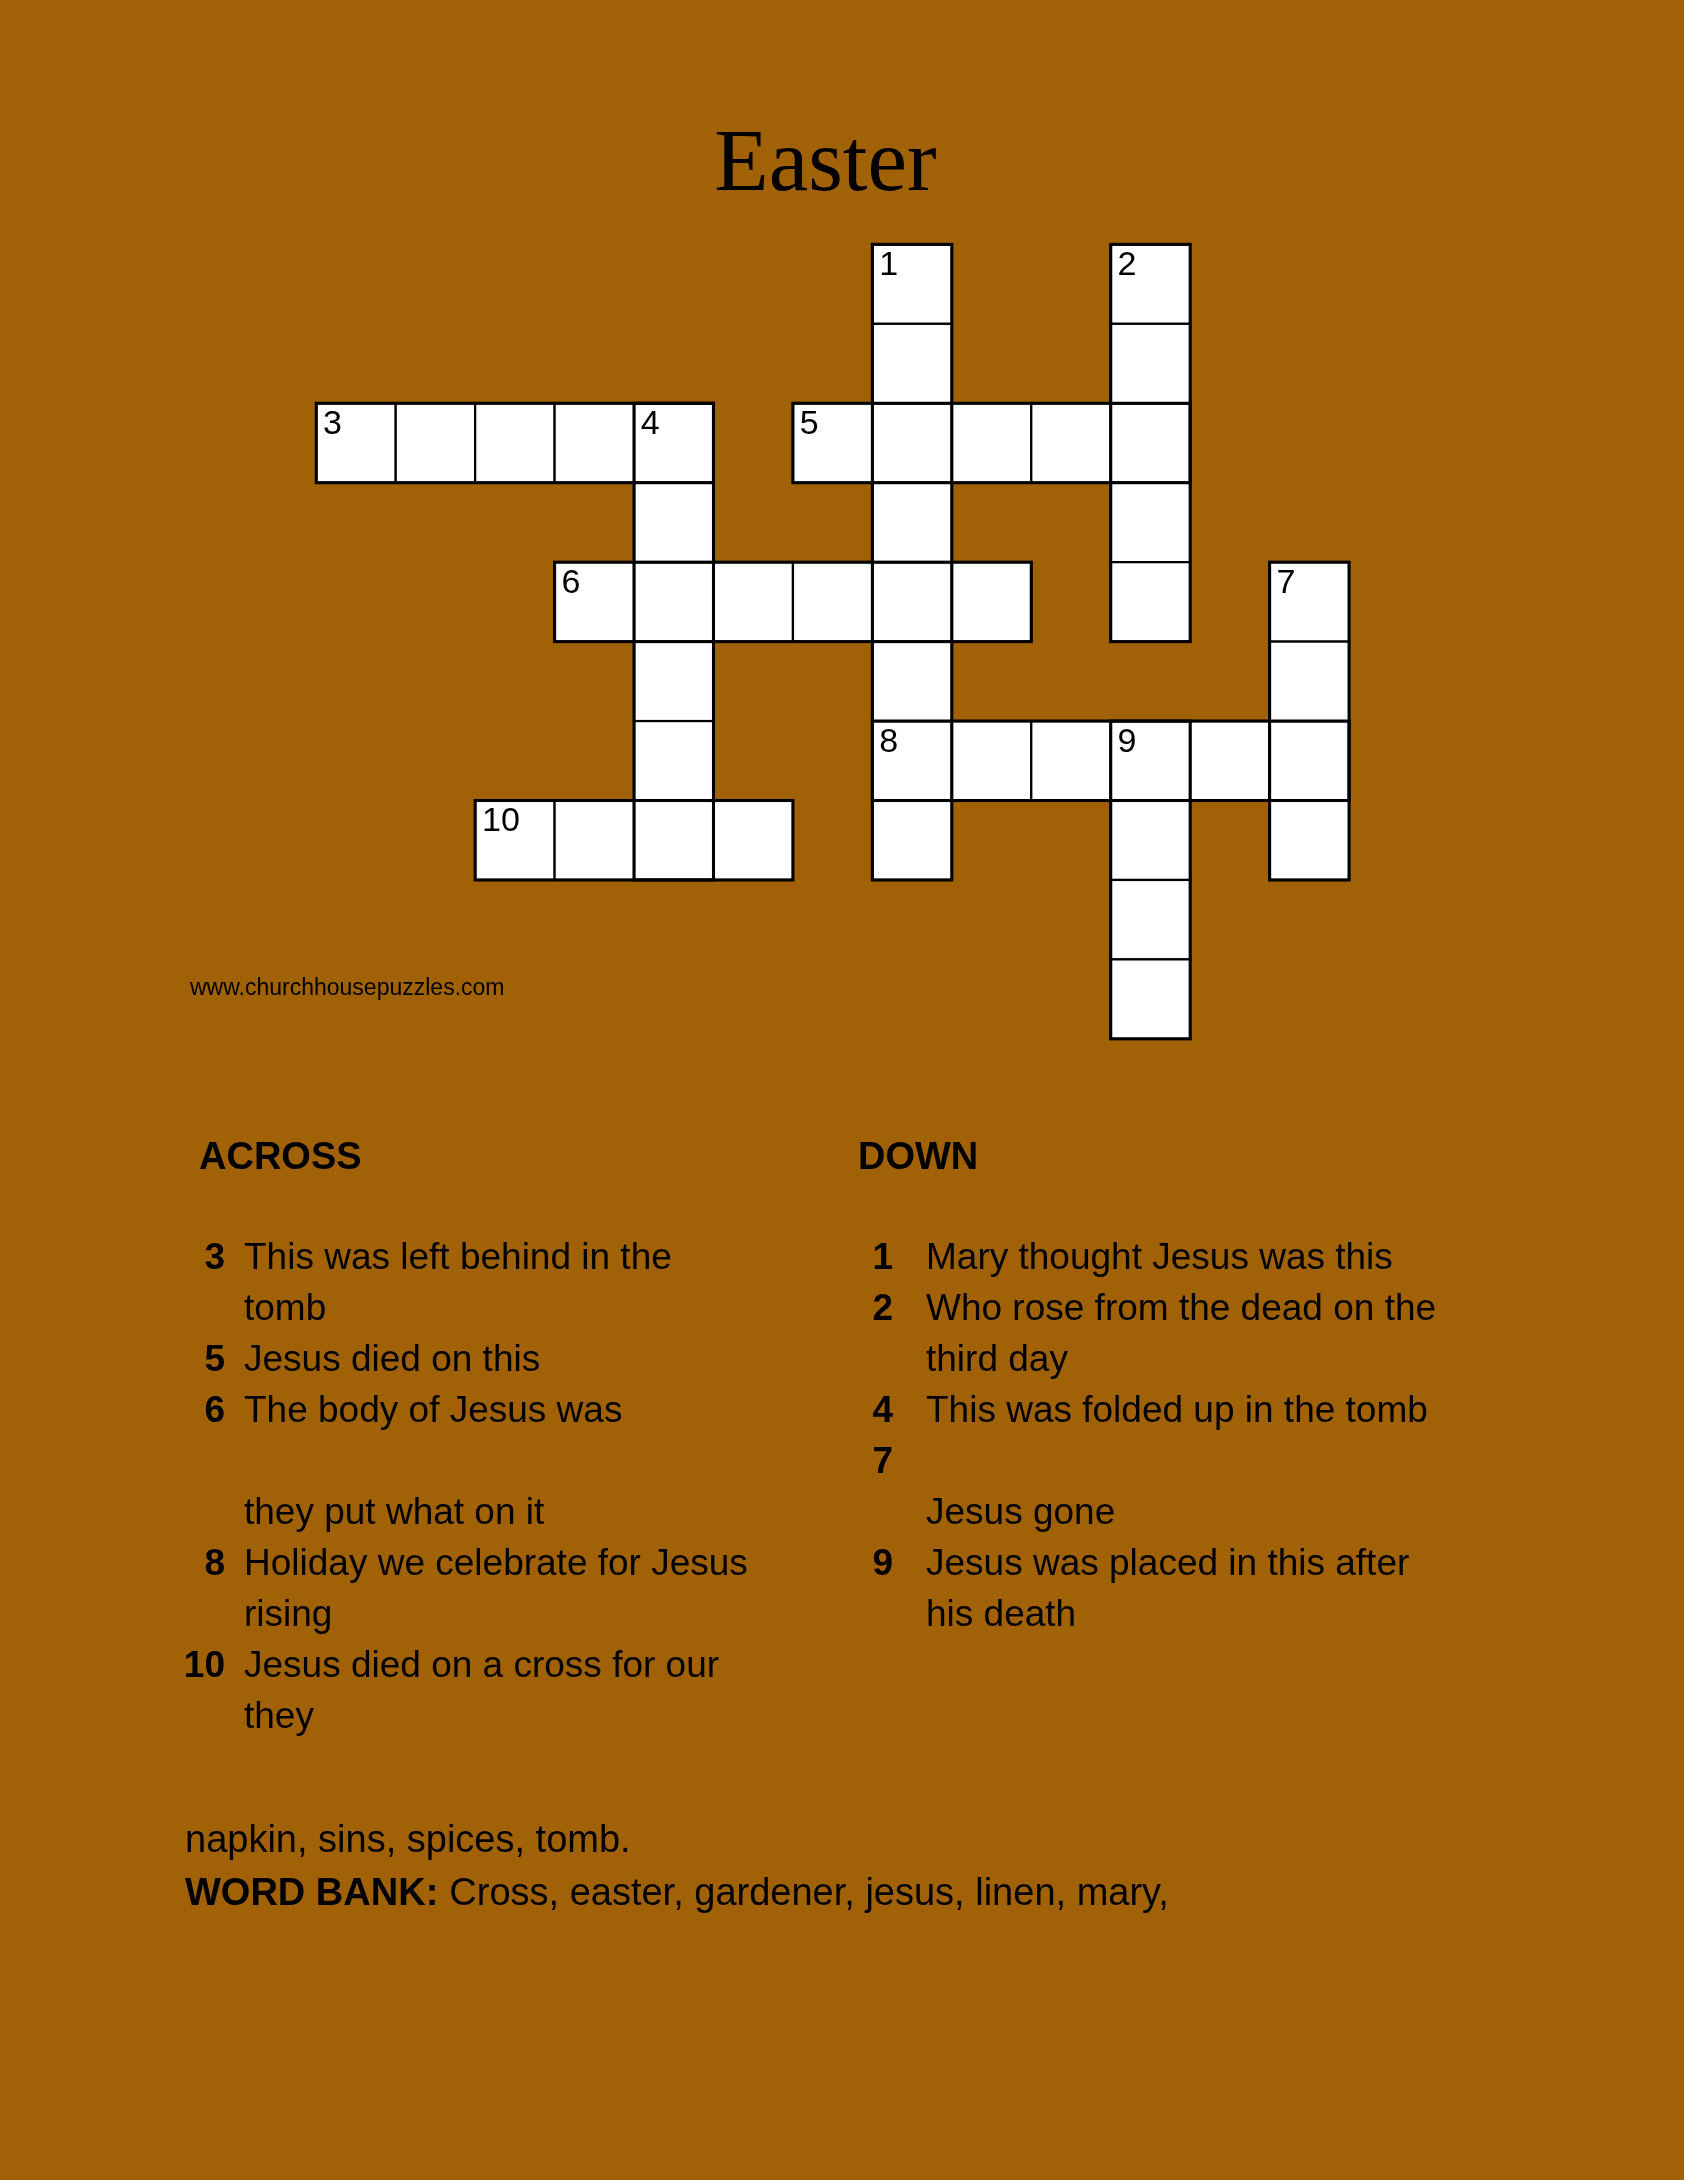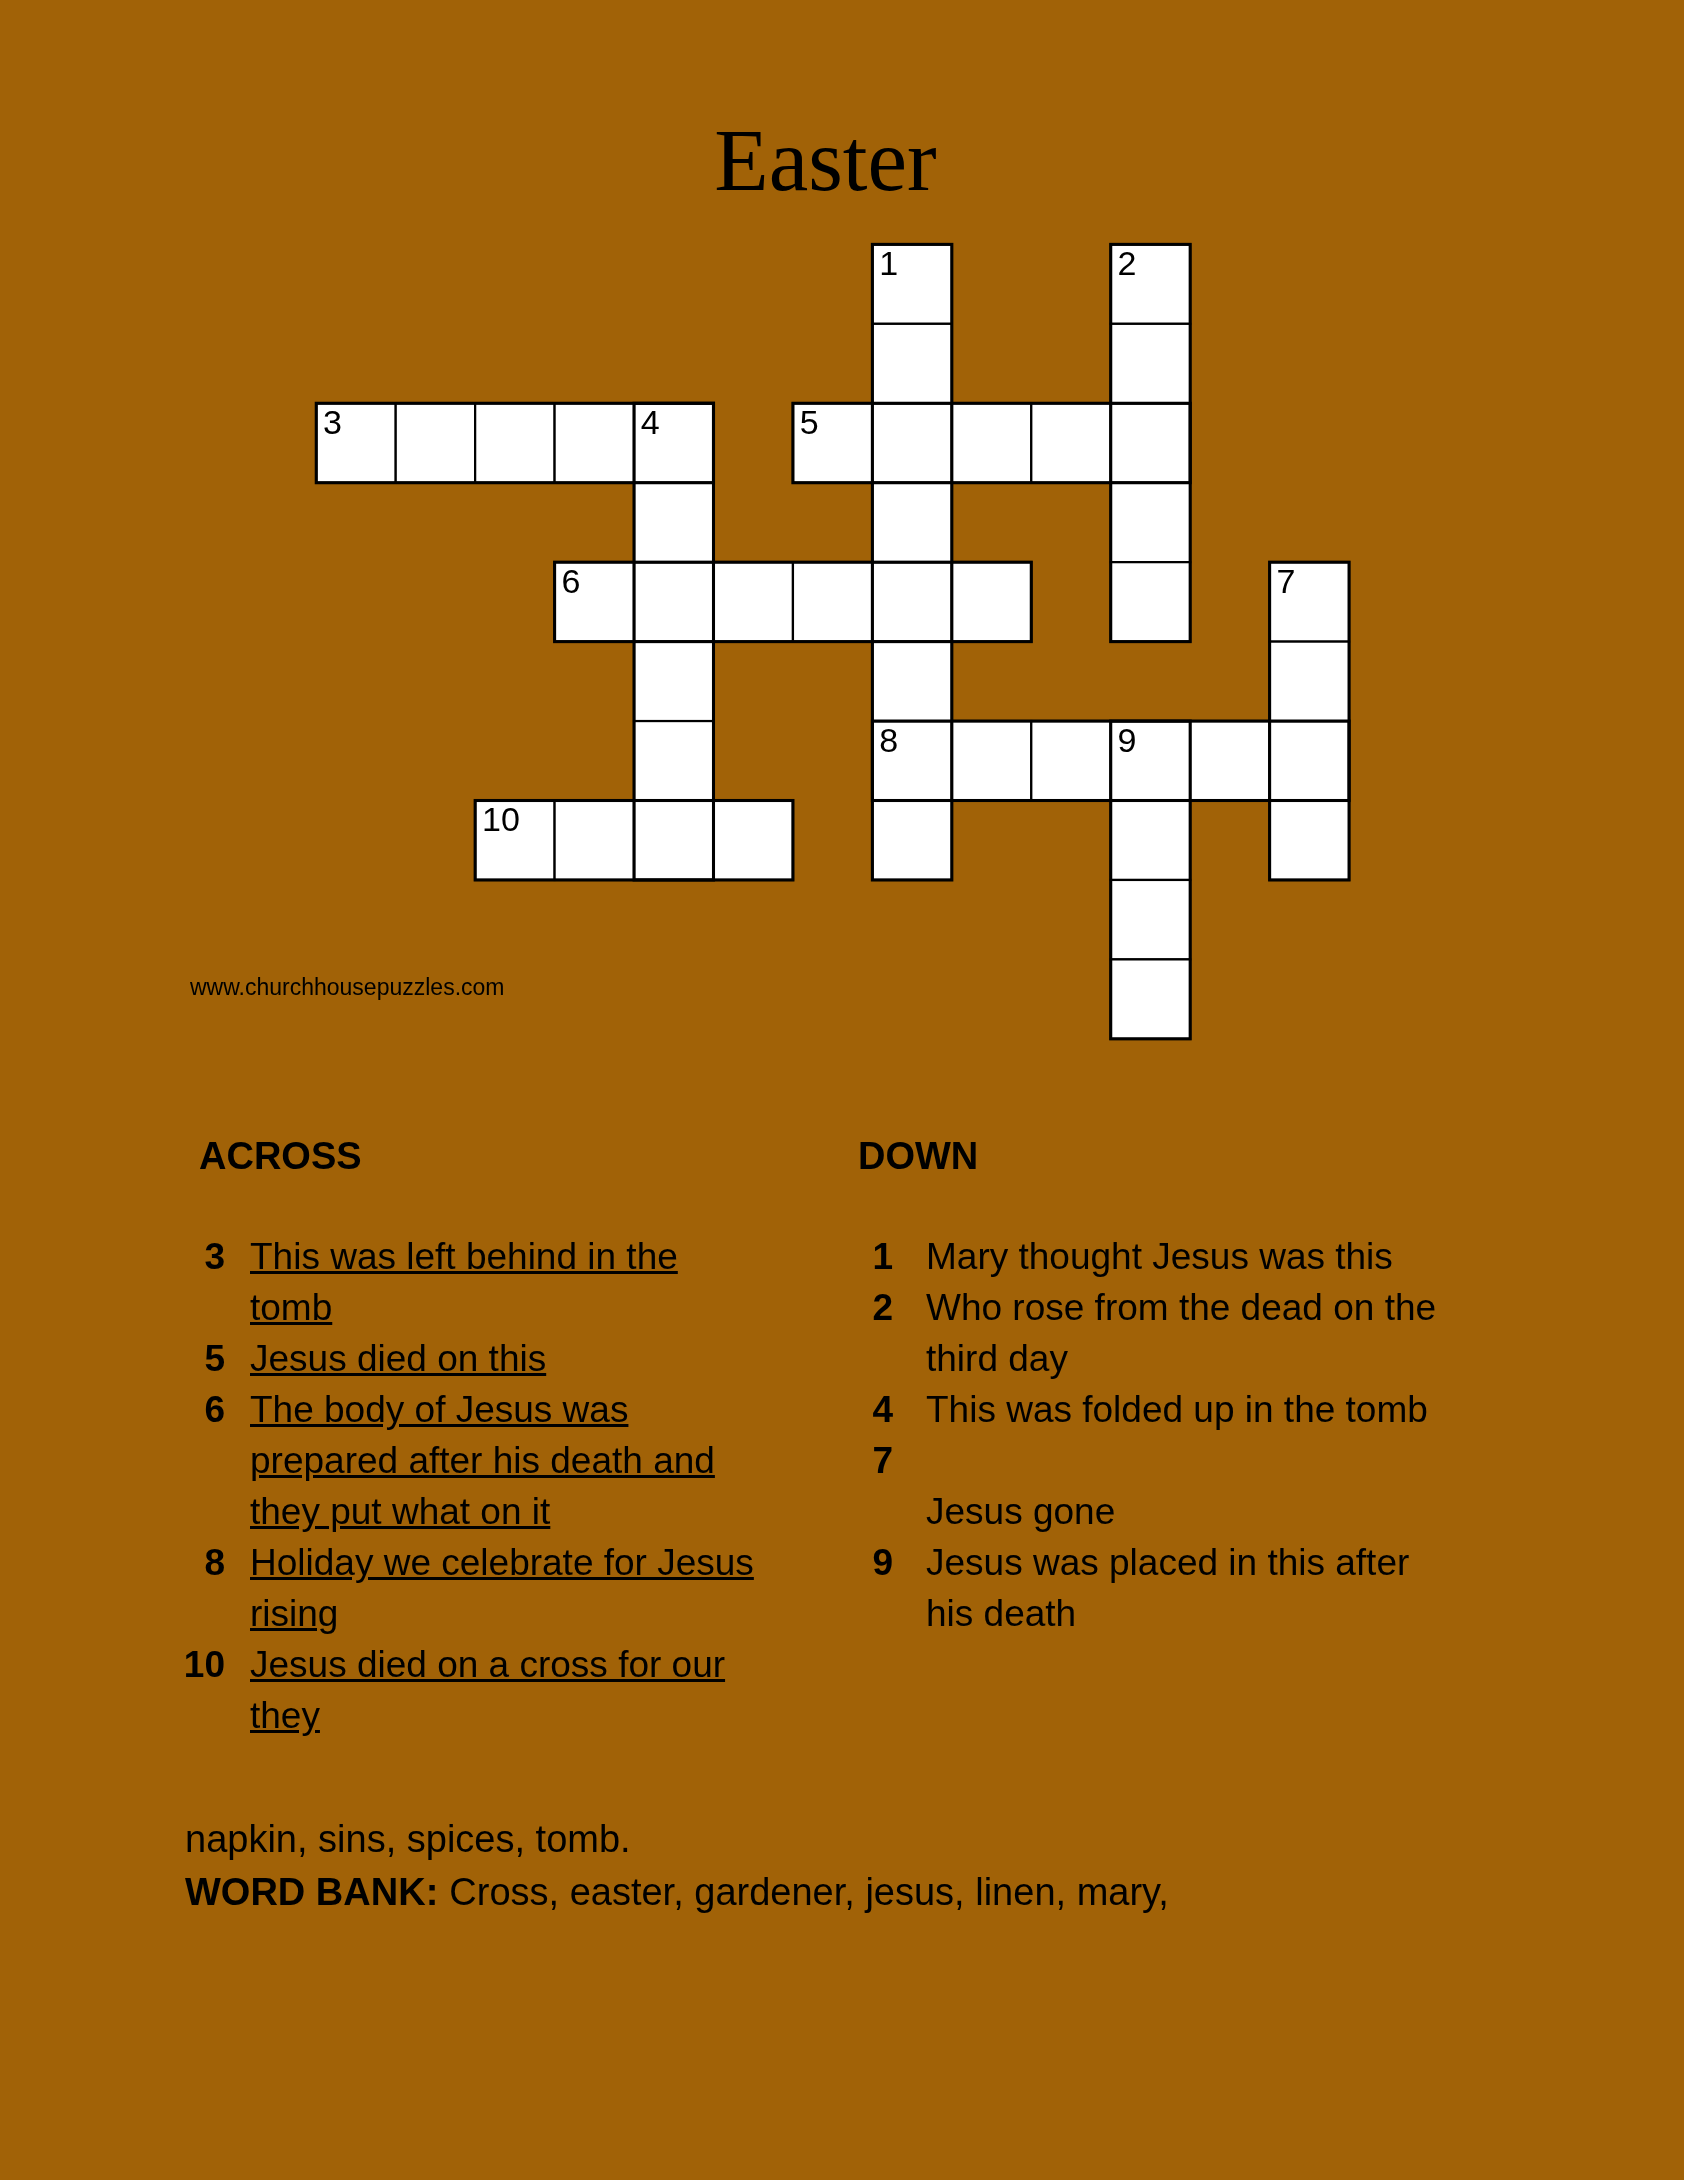--- a/index.html
+++ b/index.html
@@ -37,21 +37,21 @@
     white-space:nowrap;
   }
   #across-heading{left:199px;}
   #down-heading{left:858px;}
   .clue-list{position:absolute;top:1231px;}
   #across-list{left:153px;}
   #down-list{left:831px;}
   .clue-line{display:flex;height:51px;line-height:51px;font-size:37px;white-space:nowrap;}
   .clue-num{flex:none;text-align:right;font-weight:700;}
   #across-list .clue-num{width:72px;}
-  #across-list .clue-text{margin-left:25px;text-decoration:underline;}
+  #across-list .clue-text{margin-left:19px;}
   #down-list .clue-num{width:62px;}
   #down-list .clue-text{margin-left:33px;}
   #word-bank{
     position:absolute;left:185px;top:1813px;
     font-size:38px;line-height:53px;
   }
   #word-bank .wb-label{font-weight:700;}
   #word-bank .wb-rest{margin-left:11px;}
 </style>
 </head>
@@ -145,21 +145,20 @@
       <div class="clue-line">
         <span class="clue-num">5</span>
         <span class="clue-text">Jesus died on this</span>
       </div>
       <div class="clue-line">
         <span class="clue-num">6</span>
         <span class="clue-text">The body of Jesus was</span>
       </div>
       <div class="clue-line">
         <span class="clue-num"></span>
-        <span class="clue-text">prepared after his death and</span>
       </div>
       <div class="clue-line">
         <span class="clue-num"></span>
         <span class="clue-text">they put what on it</span>
       </div>
       <div class="clue-line">
         <span class="clue-num">8</span>
         <span class="clue-text">Holiday we celebrate for Jesus</span>
       </div>
       <div class="clue-line">

